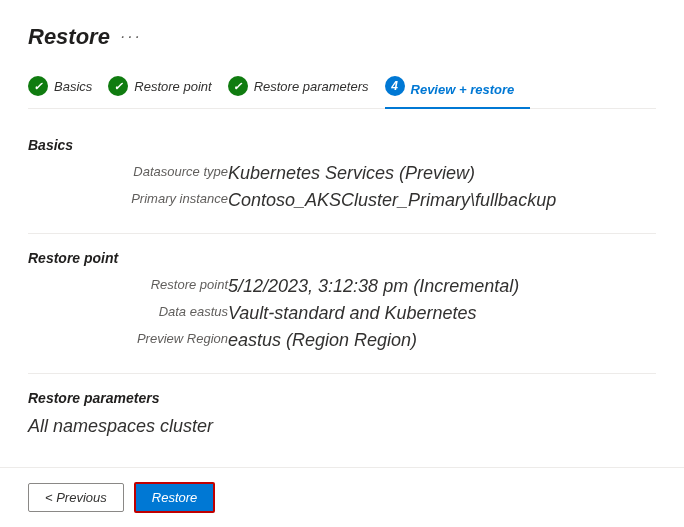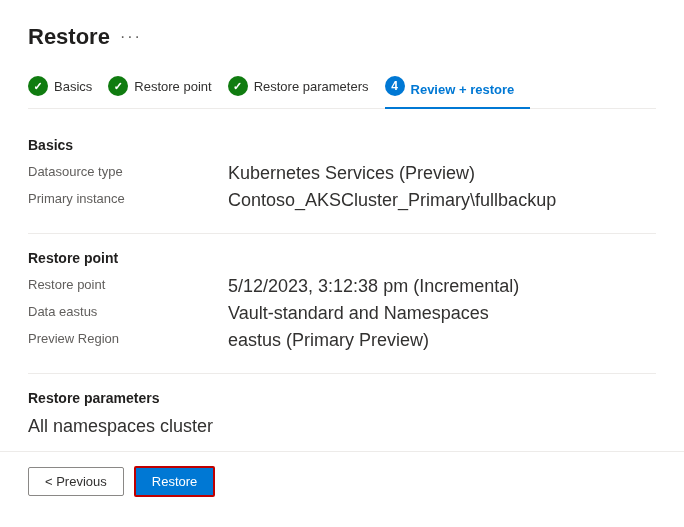--- a/index.html
+++ b/index.html
@@ -1,15 +1,15 @@
 <!DOCTYPE html>
 <html><head>
   <meta charset="utf-8">
   <style>
-    * { box-sizing: border-box; margin: 0; padding: 0; }
+    * { box-sizing: border-box; margin: 0; padding: 0; font-style: italic; }
     body {
       font-family: 'Segoe UI', Arial, sans-serif;
       font-size: 13px;
       color: #323130;
       background: #fff;
       width: 684px;
       min-height: 527px;
       padding: 24px 28px;
     }
     .page-header {
@@ -85,36 +85,37 @@
     .section-title {
       font-size: 14px;
       font-weight: 600;
       color: #201f1e;
       margin-bottom: 10px;
     }
     .field-row {
       display: flex;
       align-items: flex-start;
       margin-bottom: 6px;
+      text-align: right;
     }
     .field-label {
       width: 200px;
       min-width: 160px;
       color: #605e5c;
       font-size: 13px;
       padding-top: 1px;
     }
     .field-value {
       color: #323130;
       font-size: 18px;
     }
     
     .footer {
       position: fixed;
-      bottom: 16px;
+      bottom: 0;
       left: 0;
       width: 684px;
       background: #fff;
       border-top: 1px solid #edebe9;
       padding: 14px 28px;
       display: flex;
       align-items: center;
       gap: 10px;
     }
     .btn-previous {
@@ -184,25 +185,25 @@
 <div class="divider"></div>
 
 <div class="section">
   <div class="section-title">Restore point</div>
   <div class="field-row">
     <span class="field-label">Restore point</span>
     <span class="field-value">5/12/2023, 3:12:38 pm (Incremental)</span>
   </div>
   <div class="field-row">
     <span class="field-label">Data eastus</span>
-    <span class="field-value">Vault-standard and Namespaces</span>
+    <span class="field-value">Vault-standard and Kubernetes</span>
   </div>
   <div class="field-row">
     <span class="field-label">Preview Region</span>
-    <span class="field-value">eastus (Primary Preview)</span>
+    <span class="field-value">eastus (Region Region)</span>
   </div>
 </div>
 
 <div class="divider"></div>
 
 <div class="section">
   <div class="section-title">Restore parameters</div>
   <div class="field-row">
     <span class="field-value">All namespaces cluster</span>
   </div>

